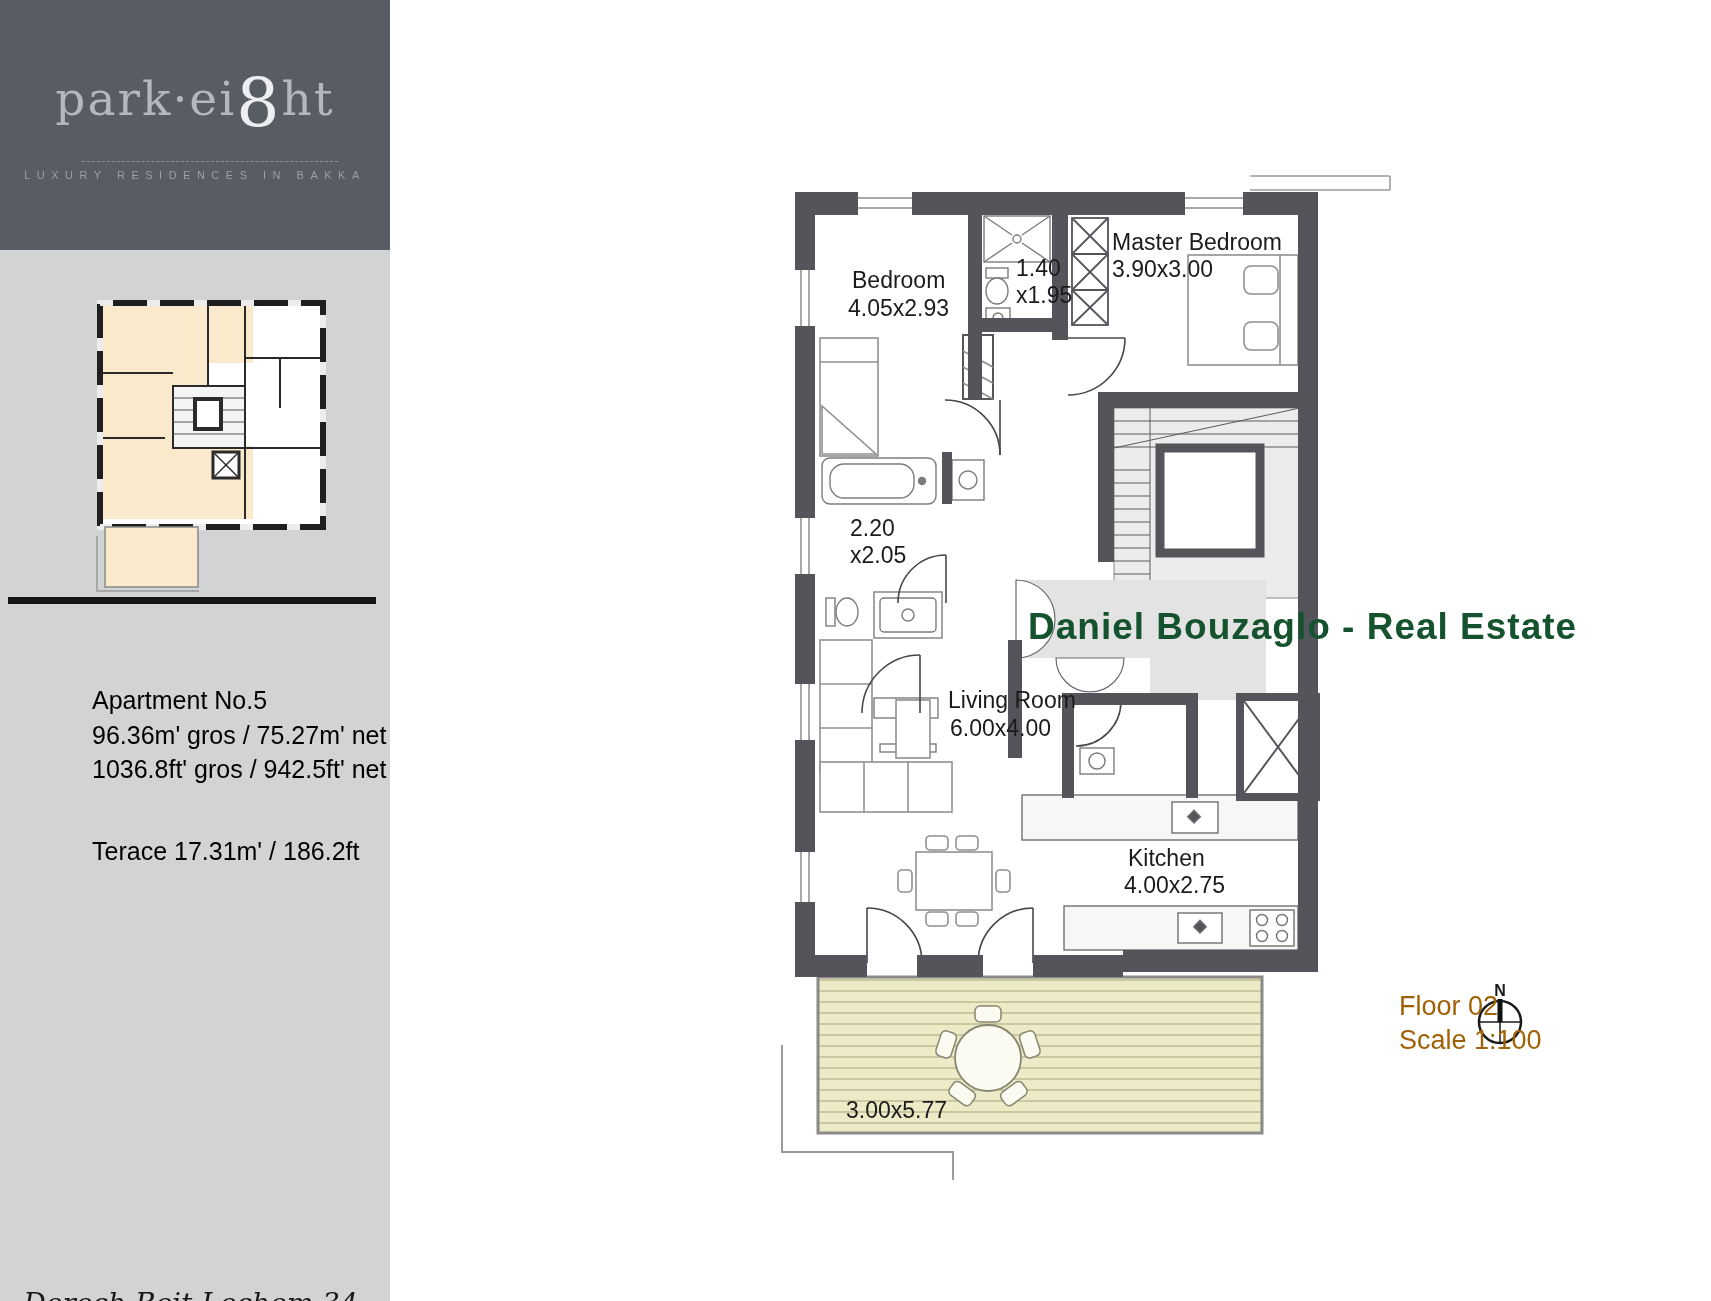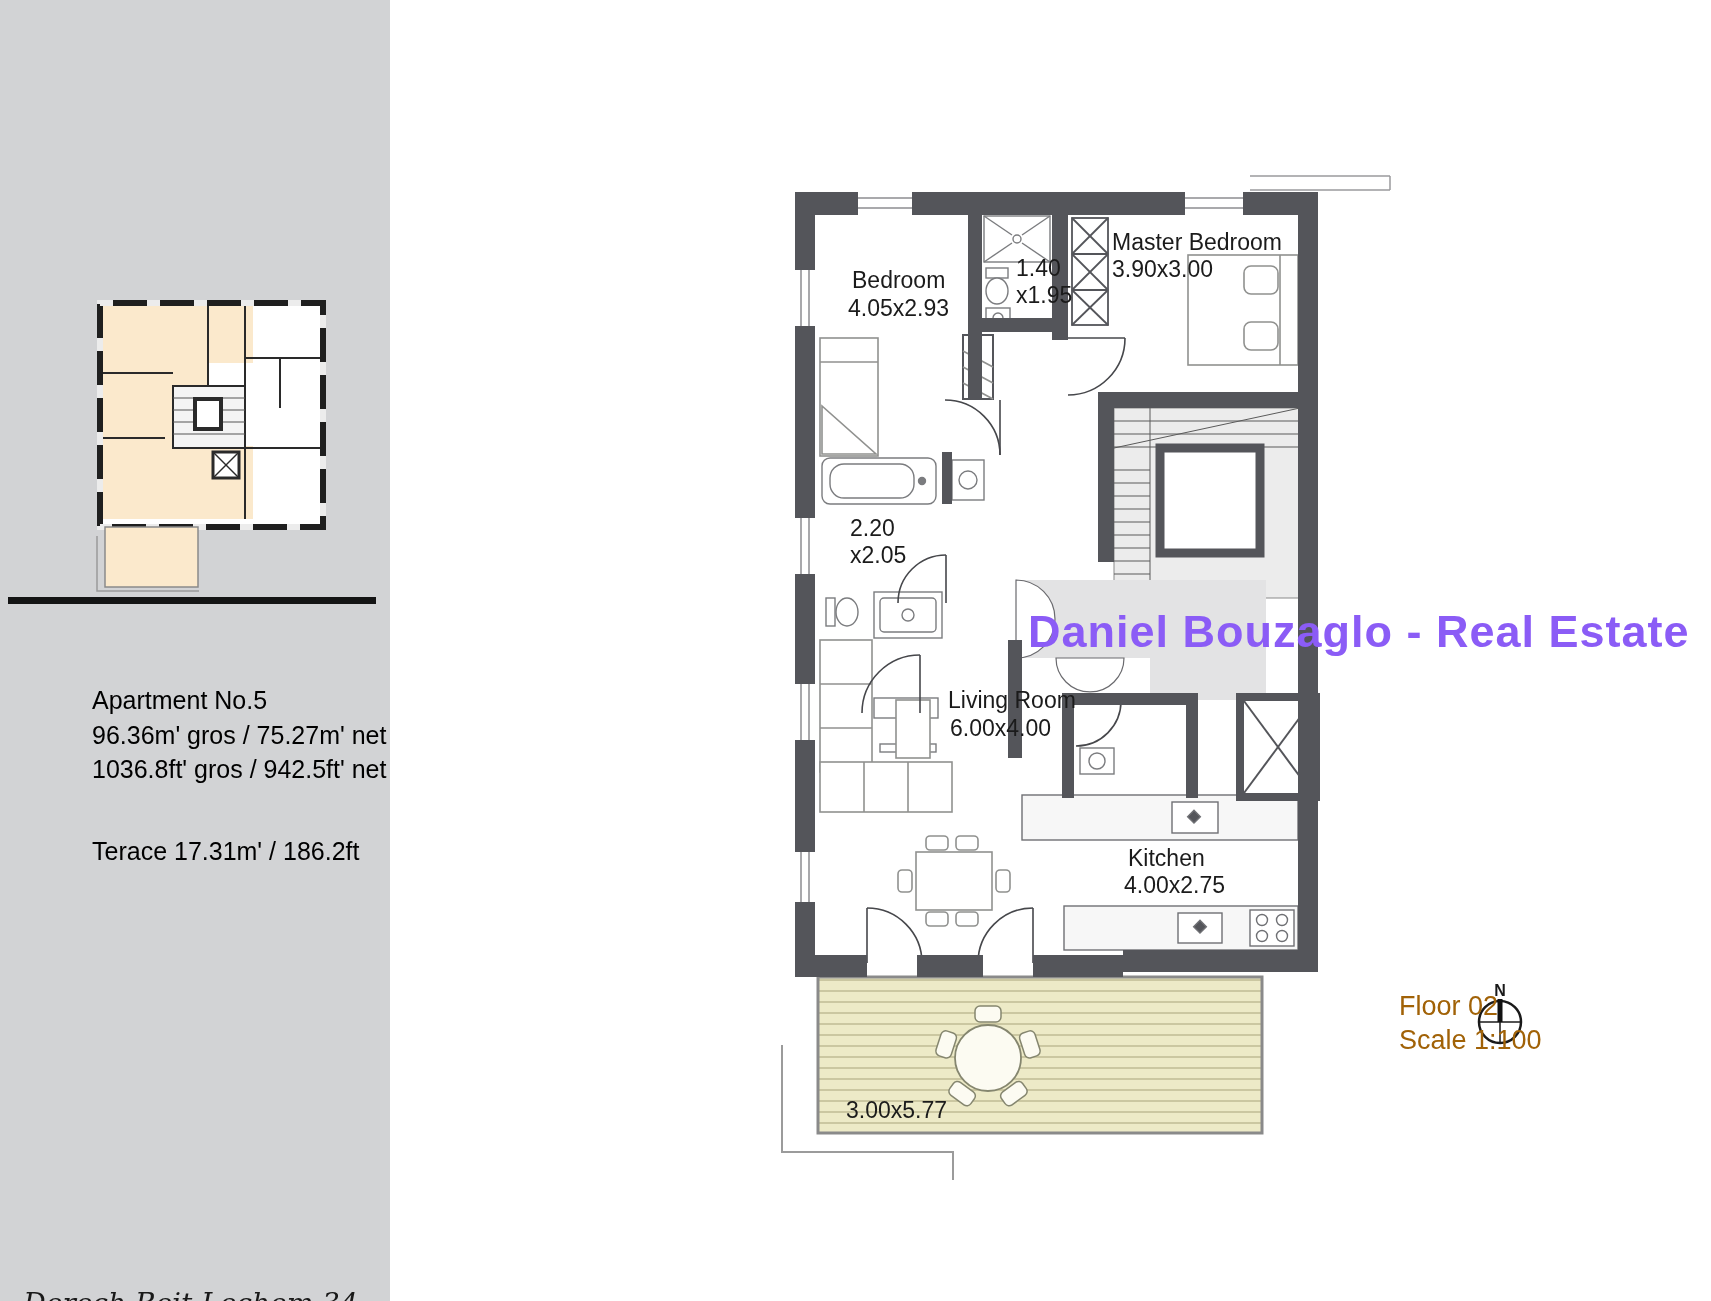--- a/index.html
+++ b/index.html
@@ -18,33 +18,38 @@
   .building-title{position:absolute;left:92px;top:616px;font-size:41px;font-weight:bold;
                   color:#ffffff;letter-spacing:1px;}
   .side-line{position:absolute;left:92px;font-size:25px;color:#000000;white-space:nowrap;}
   .t-apartment{top:686px}.t-metric{top:721px}.t-imperial{top:755px}.t-terrace{top:837px}
   .architect{position:absolute;left:0;top:1241px;width:390px;text-align:center;
              font-family:"DejaVu Serif",serif;font-style:italic;font-size:31px;color:#191919;}
   .architect-address{position:absolute;left:0;top:1287px;width:390px;text-align:center;
              font-family:"DejaVu Serif",serif;font-style:italic;font-size:28px;color:#191919;}
   
   .floorplan{position:absolute;left:0;top:0;}
-  .watermark{position:absolute;left:1028px;top:606px;font-size:45px;font-weight:bold;
-             color:#8b5cf6;letter-spacing:1px;white-space:nowrap;}
+  .watermark{position:absolute;left:1028px;top:606px;font-size:37px;font-weight:bold;
+             color:#14532d;letter-spacing:1px;white-space:nowrap;}
   .floor-info{position:absolute;left:1399px;font-size:27px;color:#a16207;white-space:nowrap;}
   .fi-1{top:991px}.fi-2{top:1025px}
   .lbl{font-family:"Liberation Sans",sans-serif;font-size:23px;fill:#1b1b1b;}
   .keyplan{position:absolute;left:95px;top:298px;}
 </style>
 </head>
 <body>
 
 <div class="page">
 
   <aside class="sidebar">
+    <div class="brand">
+      <div class="logo"><span>park</span><span>·</span><span>ei</span><span class="eight">8</span><span>ht</span></div>
+      <div class="logo-rule"></div>
+      <div class="tagline">LUXURY RESIDENCES IN BAKKA</div>
+    </div>
 
     <svg class="keyplan" width="235" height="295" viewBox="0 0 235 295">
       <g>
         <rect x="5" y="5" width="223" height="224" fill="#ffffff" stroke="none"></rect>
 
         <rect x="8" y="8" width="105" height="213" fill="#fbe9cc"></rect>
         <rect x="113" y="8" width="45" height="57" fill="#fbe9cc"></rect>
         <rect x="113" y="148" width="45" height="73" fill="#fbe9cc"></rect>
 
         <g stroke="#2a2a2a" stroke-width="2" fill="none">

